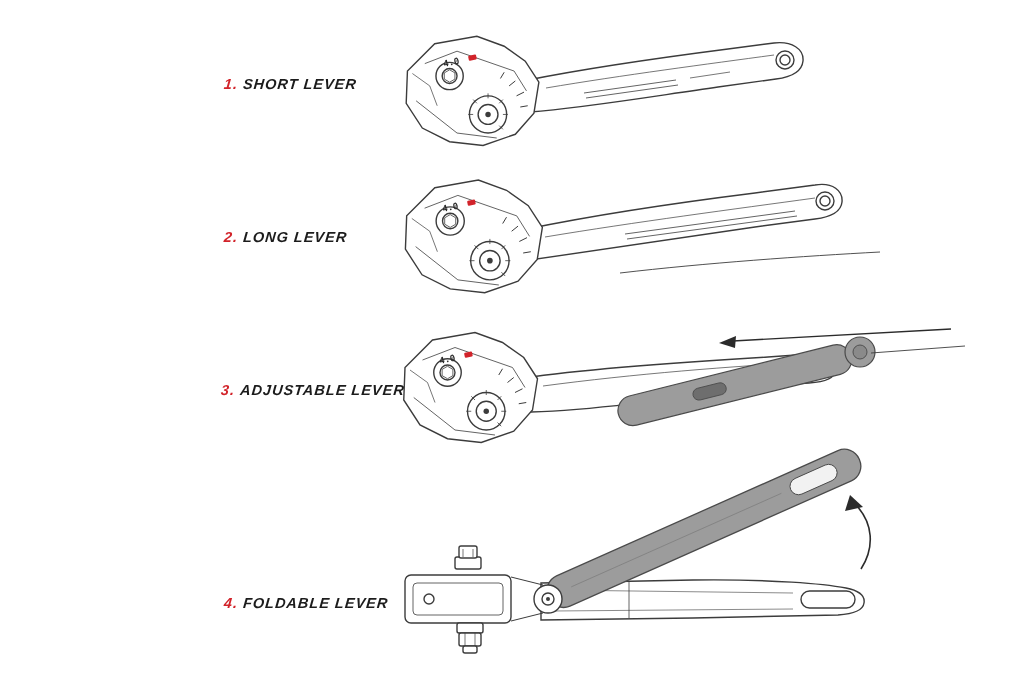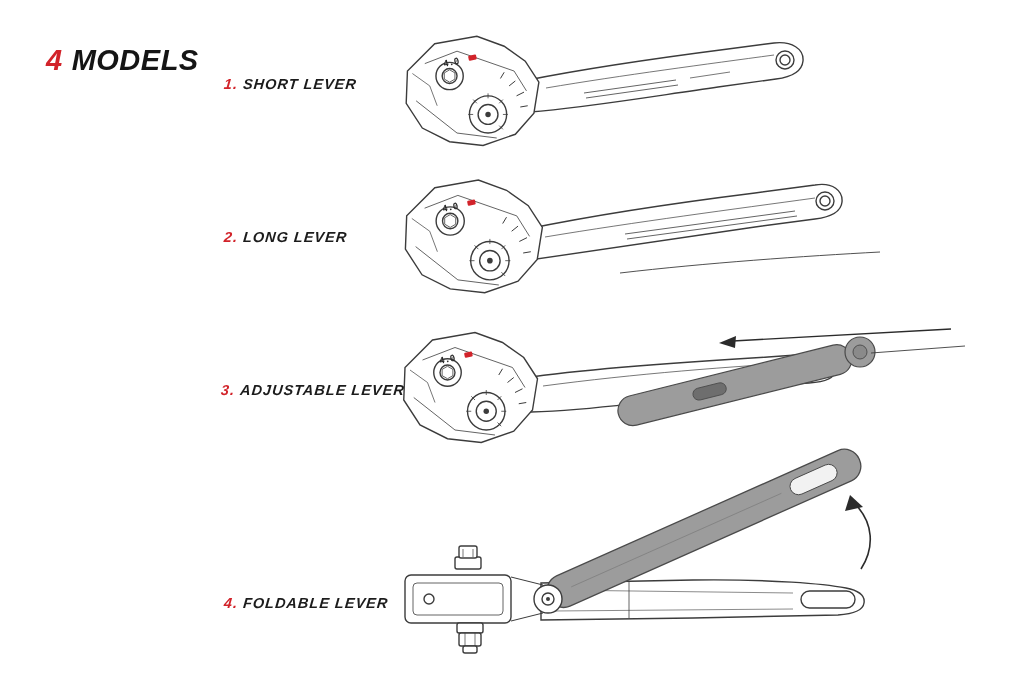--- a/index.html
+++ b/index.html
@@ -42,23 +42,20 @@
         <g stroke-width="1">
           <line x1="138" y1="58" x2="143" y2="54"></line>
           <line x1="144" y1="66" x2="150" y2="63"></line>
           <line x1="147" y1="75" x2="153" y2="74"></line>
           <line x1="131" y1="52" x2="134" y2="47"></line>
         </g>
       </g>
     </defs>
   </svg>
 
-  <div class="title">
-    <span class="num">4</span><span>MODELS</span>
-  </div>
 
   <div class="model-label" style="left:224px;top:76px;">
     <span class="num">1.</span><span>SHORT LEVER</span>
   </div>
   <div class="model-label" style="left:224px;top:229px;">
     <span class="num">2.</span><span>LONG LEVER</span>
   </div>
   <div class="model-label" style="left:221px;top:382px;">
     <span class="num">3.</span><span>ADJUSTABLE LEVER</span>
   </div>

